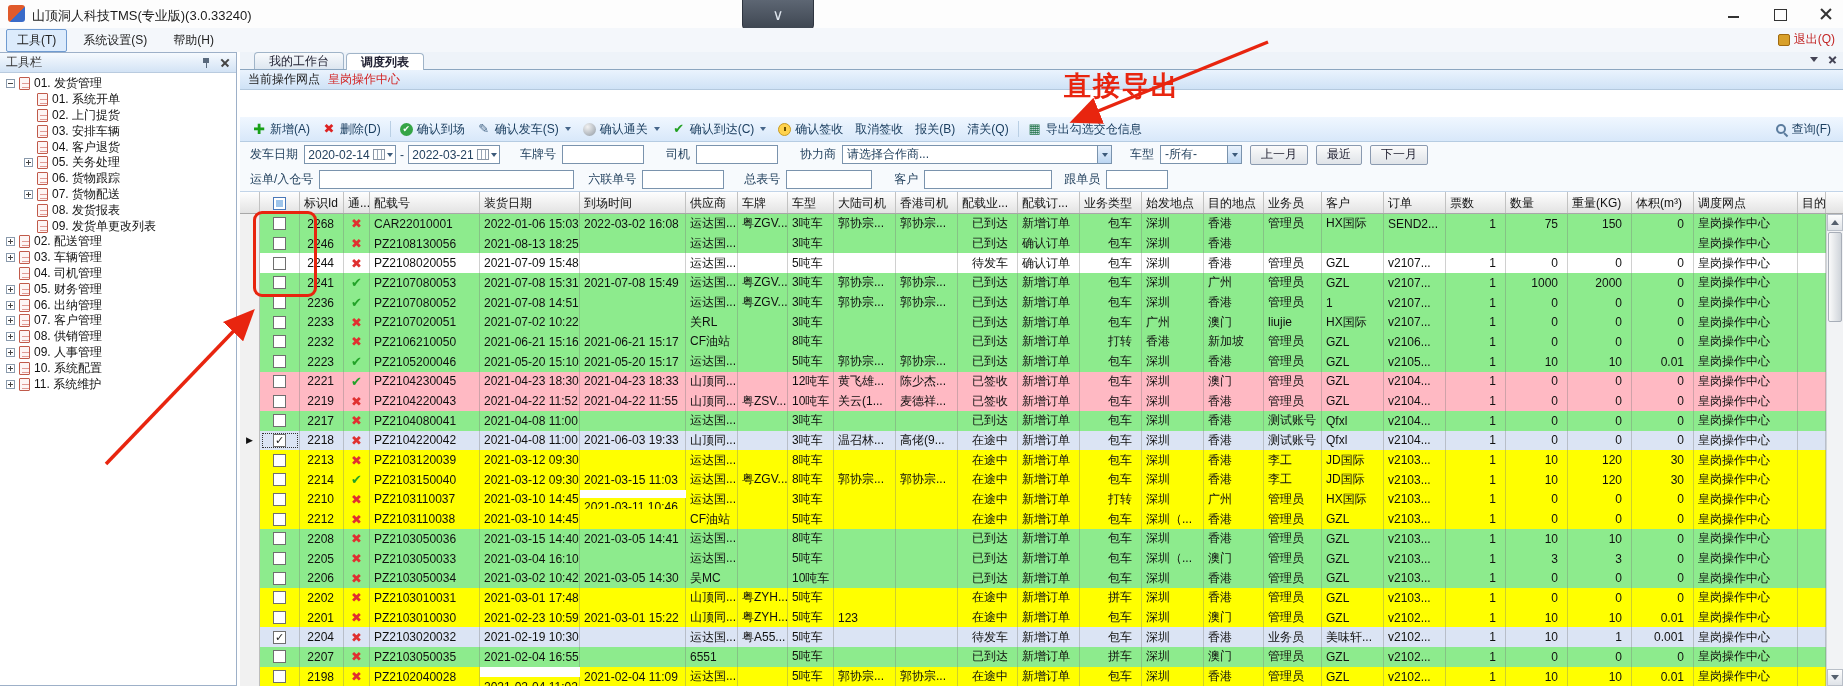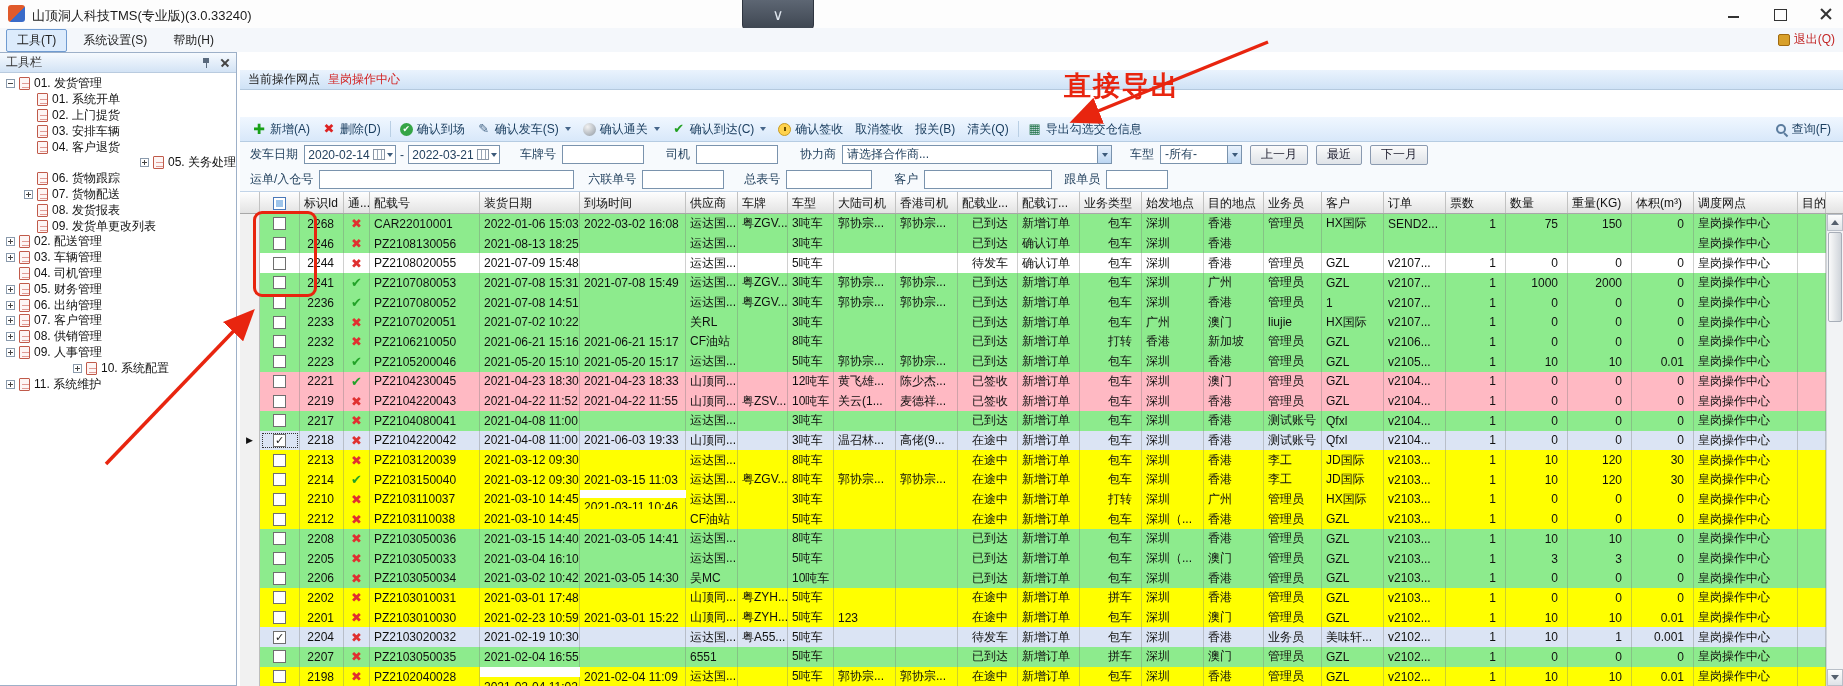--- a/index.html
+++ b/index.html
@@ -190,21 +190,21 @@
       <div class="tree-item" style="padding-left: 24px;">
         <span class="exp none"></span>
         <span class="doc-icon"></span>
         <span class="lbl">03. 安排车辆</span>
       </div>
       <div class="tree-item" style="padding-left: 24px;">
         <span class="exp none"></span>
         <span class="doc-icon"></span>
         <span class="lbl">04. 客户退货</span>
       </div>
-      <div class="tree-item" style=" justify-content: flex-end;">
+      <div class="tree-item" style="padding-left: 24px;">
         <span class="exp plus"></span>
         <span class="doc-icon"></span>
         <span class="lbl">05. 关务处理</span>
       </div>
       <div class="tree-item" style="padding-left: 24px;">
         <span class="exp none"></span>
         <span class="doc-icon"></span>
         <span class="lbl">06. 货物跟踪</span>
       </div>
       <div class="tree-item" style="padding-left: 24px;">
@@ -255,35 +255,47 @@
       <div class="tree-item" style="padding-left: 6px;">
         <span class="exp plus"></span>
         <span class="doc-icon"></span>
         <span class="lbl">08. 供销管理</span>
       </div>
       <div class="tree-item" style="padding-left: 6px;">
         <span class="exp plus"></span>
         <span class="doc-icon"></span>
         <span class="lbl">09. 人事管理</span>
       </div>
-      <div class="tree-item" style="padding-left: 6px; justify-content: center;">
-        <span class="exp plus"></span>
-        <span class="doc-icon"></span>
-        <span class="lbl">10. 系统配置</span>
-      </div>
       <div class="tree-item" style="padding-left: 6px;">
         <span class="exp plus"></span>
         <span class="doc-icon"></span>
+        <span class="lbl">10. 系统配置</span>
+      </div>
+      <div class="tree-item" style="padding-left: 6px;">
+        <span class="exp plus"></span>
+        <span class="doc-icon"></span>
         <span class="lbl">11. 系统维护</span>
       </div>
     </div>
 </div>
 
 <div class="main">
 
+  <div class="tabstrip">
+    <div class="tab">
+        <span>我的工作台</span>
+      </div>
+    <div class="tab active">
+        <span>调度列表</span>
+      </div>
+    <div class="tabstrip-right">
+      <span class="tri-down"></span>
+      <span class="small-x"></span>
+    </div>
+  </div>
 
   <div class="infobar">
     <span>当前操作网点</span>
     <span class="val">皇岗操作中心</span>
   </div>
 
 
   <div class="toolbar">
     <span id="tb-buttons" style="display:flex;align-items:center;">
         <span class="tb-btn">

